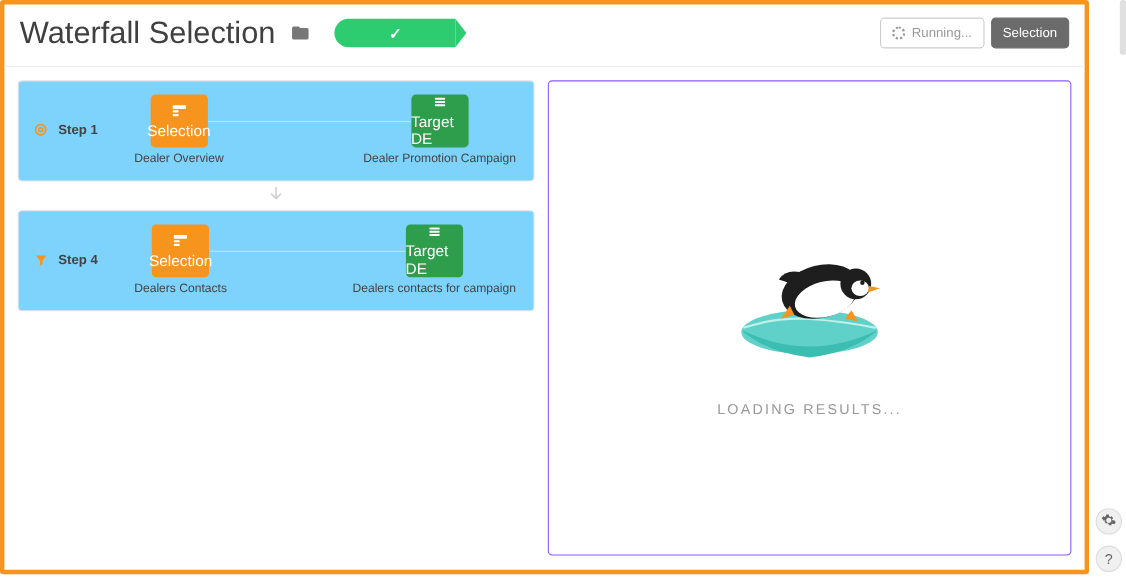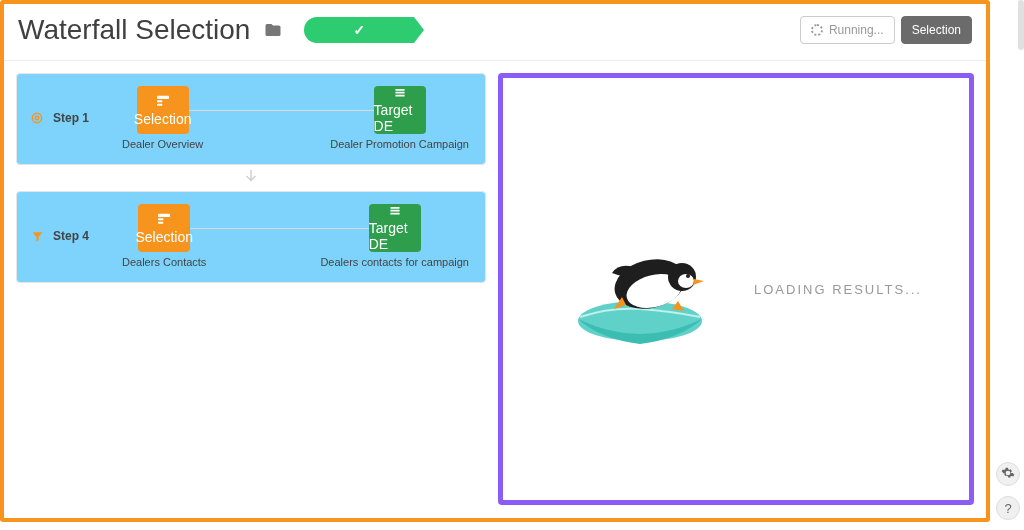--- a/index.html
+++ b/index.html
@@ -24,21 +24,21 @@
     .check-icon { font-size: 14px; font-weight: bold; }
     
     .actions { display: flex; gap: 6px; align-items: center; margin-left: auto; }
     .btn { height: 28px; border-radius: 4px; padding: 4px 10px; font-size: 12px; display: flex; align-items: center; gap: 6px; border: 1px solid #ccc; background: #fff; color: #999; cursor: pointer; }
     .btn.running .spinner { width: 12px; height: 12px; border: 2px dotted #999; border-radius: 50%; }
     .btn.overview { background: #6b6b6b; border-color: #6b6b6b; color: #fff; }
     
     
     .main { display: flex; gap: 12px; padding: 12px; height: calc(100% - 58px); }
     .left-panel { width: 470px; display: flex; flex-direction: column; gap: 8px; }
-    .right-panel { flex: 1; border: 5px solid #8b5cf6; border-radius: 4px; display: flex; align-items: center; justify-content: center; flex-direction: row; gap: 24px; }
+    .right-panel { flex: 1; border: 1px solid #8b5cf6; border-radius: 4px; display: flex; align-items: center; justify-content: center; flex-direction: column; gap: 24px; }
     
     .step-card { border: 1px solid #e5e5e5; border-radius: 4px; padding: 12px 16px 14px 12px; background: #7dd3fc; }
     .step-row { display: flex; align-items: center; gap: 18px; }
     .step-label-wrap { display: flex; align-items: center; gap: 8px; width: 75px; flex-shrink: 0; }
     .step-icon { width: 16px; height: 16px; display: flex; align-items: center; justify-content: center; }
     .step-icon.target { color: #f7941e; }
     .step-icon.filter { color: #f7941e; }
     .step-label { font-size: 12px; font-weight: 600; color: #444; }
     
     .node-pair { flex: 1; display: flex; align-items: center; justify-content: space-between; position: relative; }

